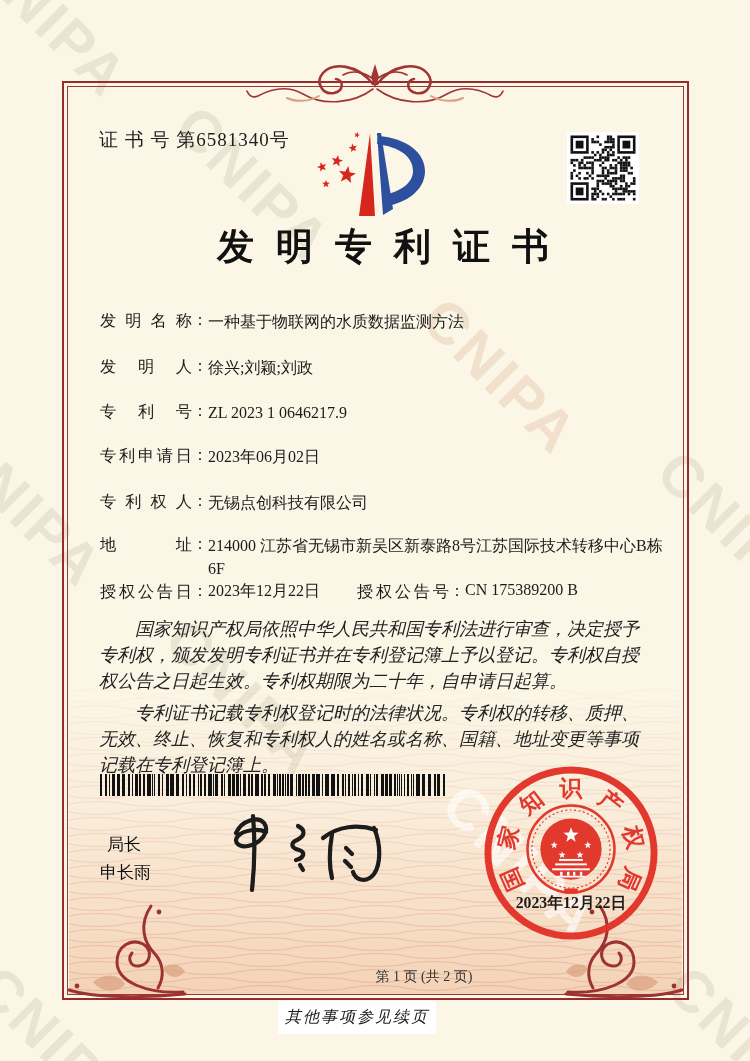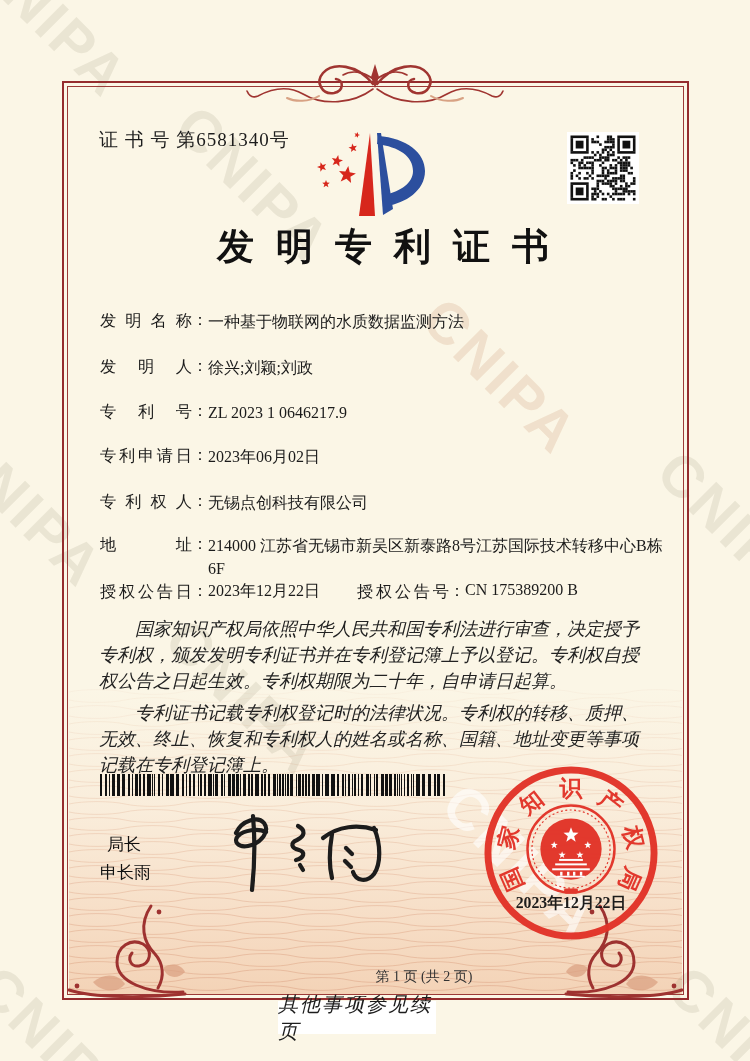--- a/index.html
+++ b/index.html
@@ -50,21 +50,21 @@
   #paras{left:99px;top:616px;width:556px;font-family:"DejaVu Serif",serif;font-style:italic;
          font-size:18px;line-height:26px;color:#222;}
   #paras p{margin:0 0 6px 0;text-indent:2em;}
   #signerTitle{left:107px;top:833px;font-family:"DejaVu Sans","Liberation Sans",sans-serif;
          font-size:17px;color:#111;}
   #signerName{left:100px;top:861px;font-family:"DejaVu Sans","Liberation Sans",sans-serif;
          font-size:17px;color:#111;}
   #pageInfo{left:62px;top:968px;width:628px;text-align:center;font-size:14px;color:#333;padding-left:48px;}
   #noteBox{left:278px;top:1001px;width:158px;height:33px;background:#ffffff;z-index:5;
          display:flex;align-items:center;justify-content:center;}
-  #noteBox span{font-family:"DejaVu Serif",serif;font-style:italic;font-size:20px;
+  #noteBox span{font-family:"DejaVu Serif",serif;font-style:italic;font-size:16px;
          letter-spacing:2px;color:#1d1d1d;}
   #qrWrap{left:567px;top:132px;width:72px;height:72px;background:#ffffff;z-index:5;}
   #sealWrap{left:482px;top:764px;z-index:6;}
   .sealRingChar{font-family:"Liberation Serif",serif;font-weight:bold;fill:#e23227;font-size:23px;}
   #sigSvg{left:226px;top:810px;z-index:5;}
 </style>
 </head>
 <body>
 
 <div id="page">

